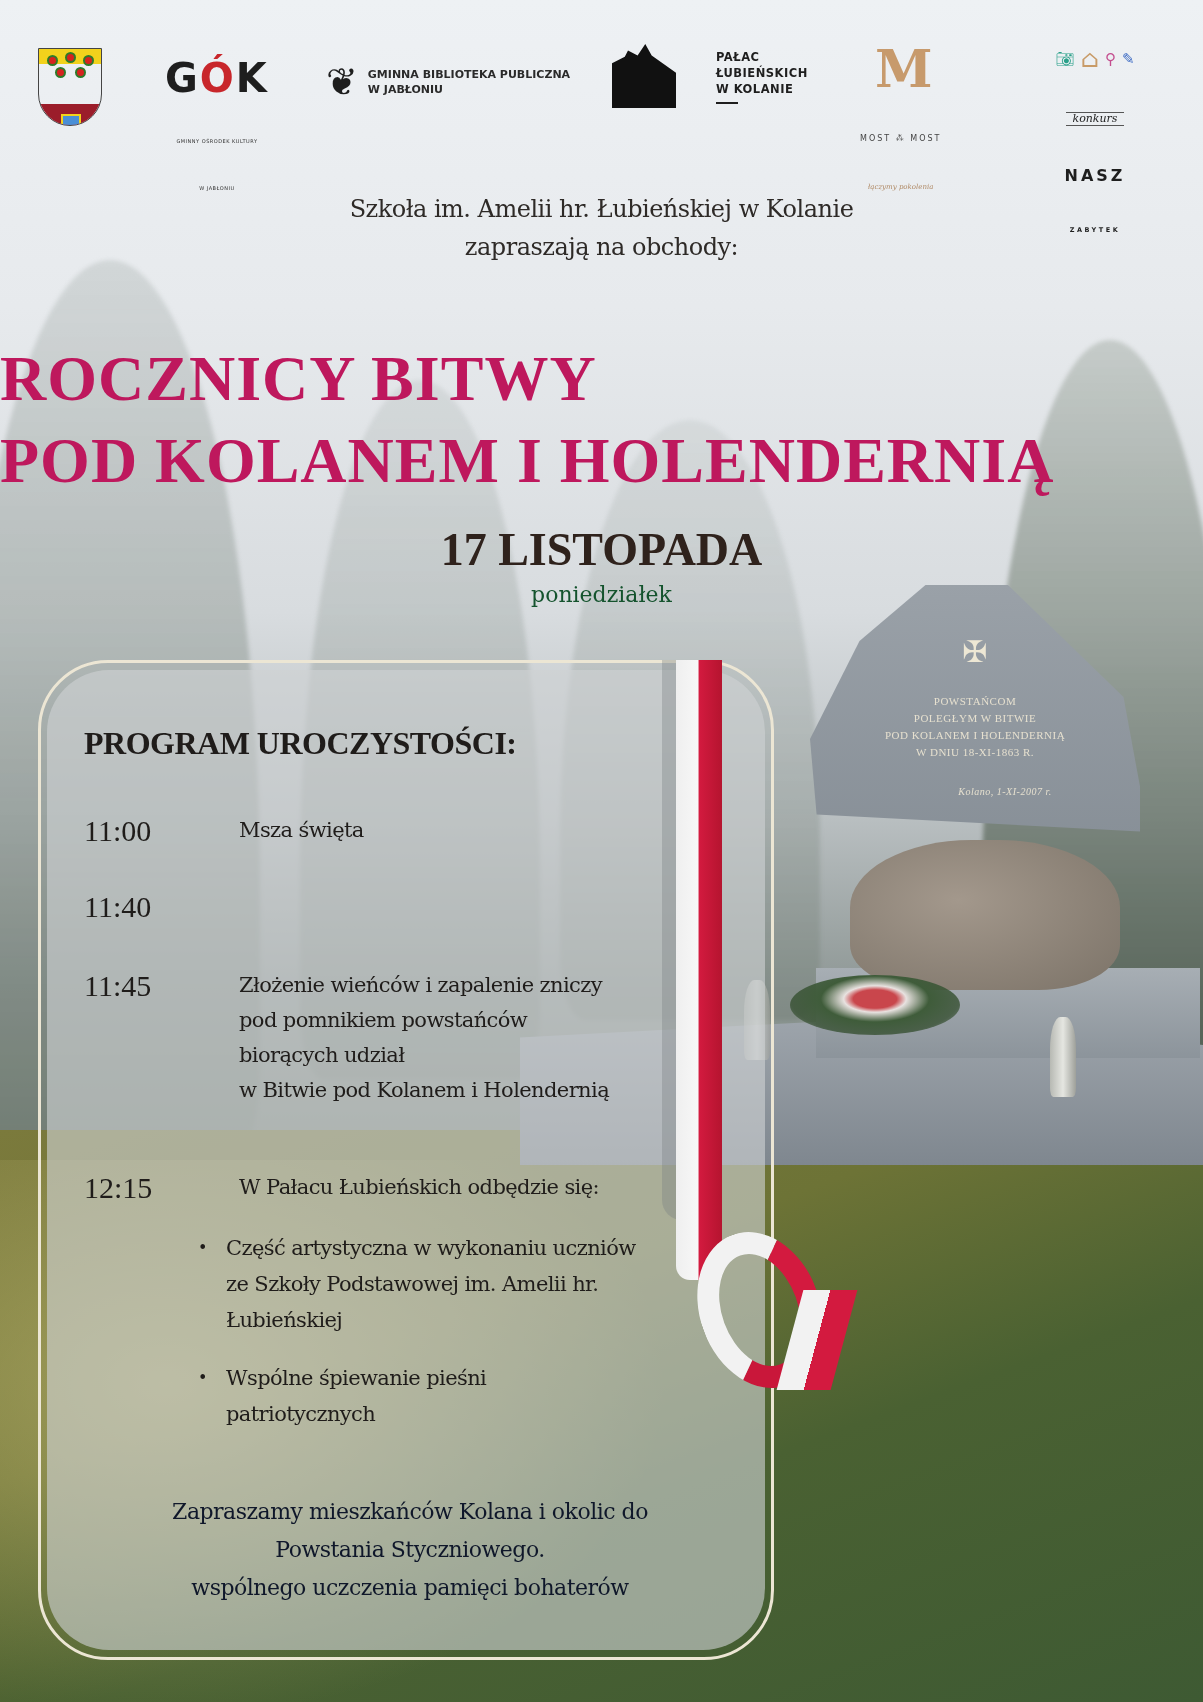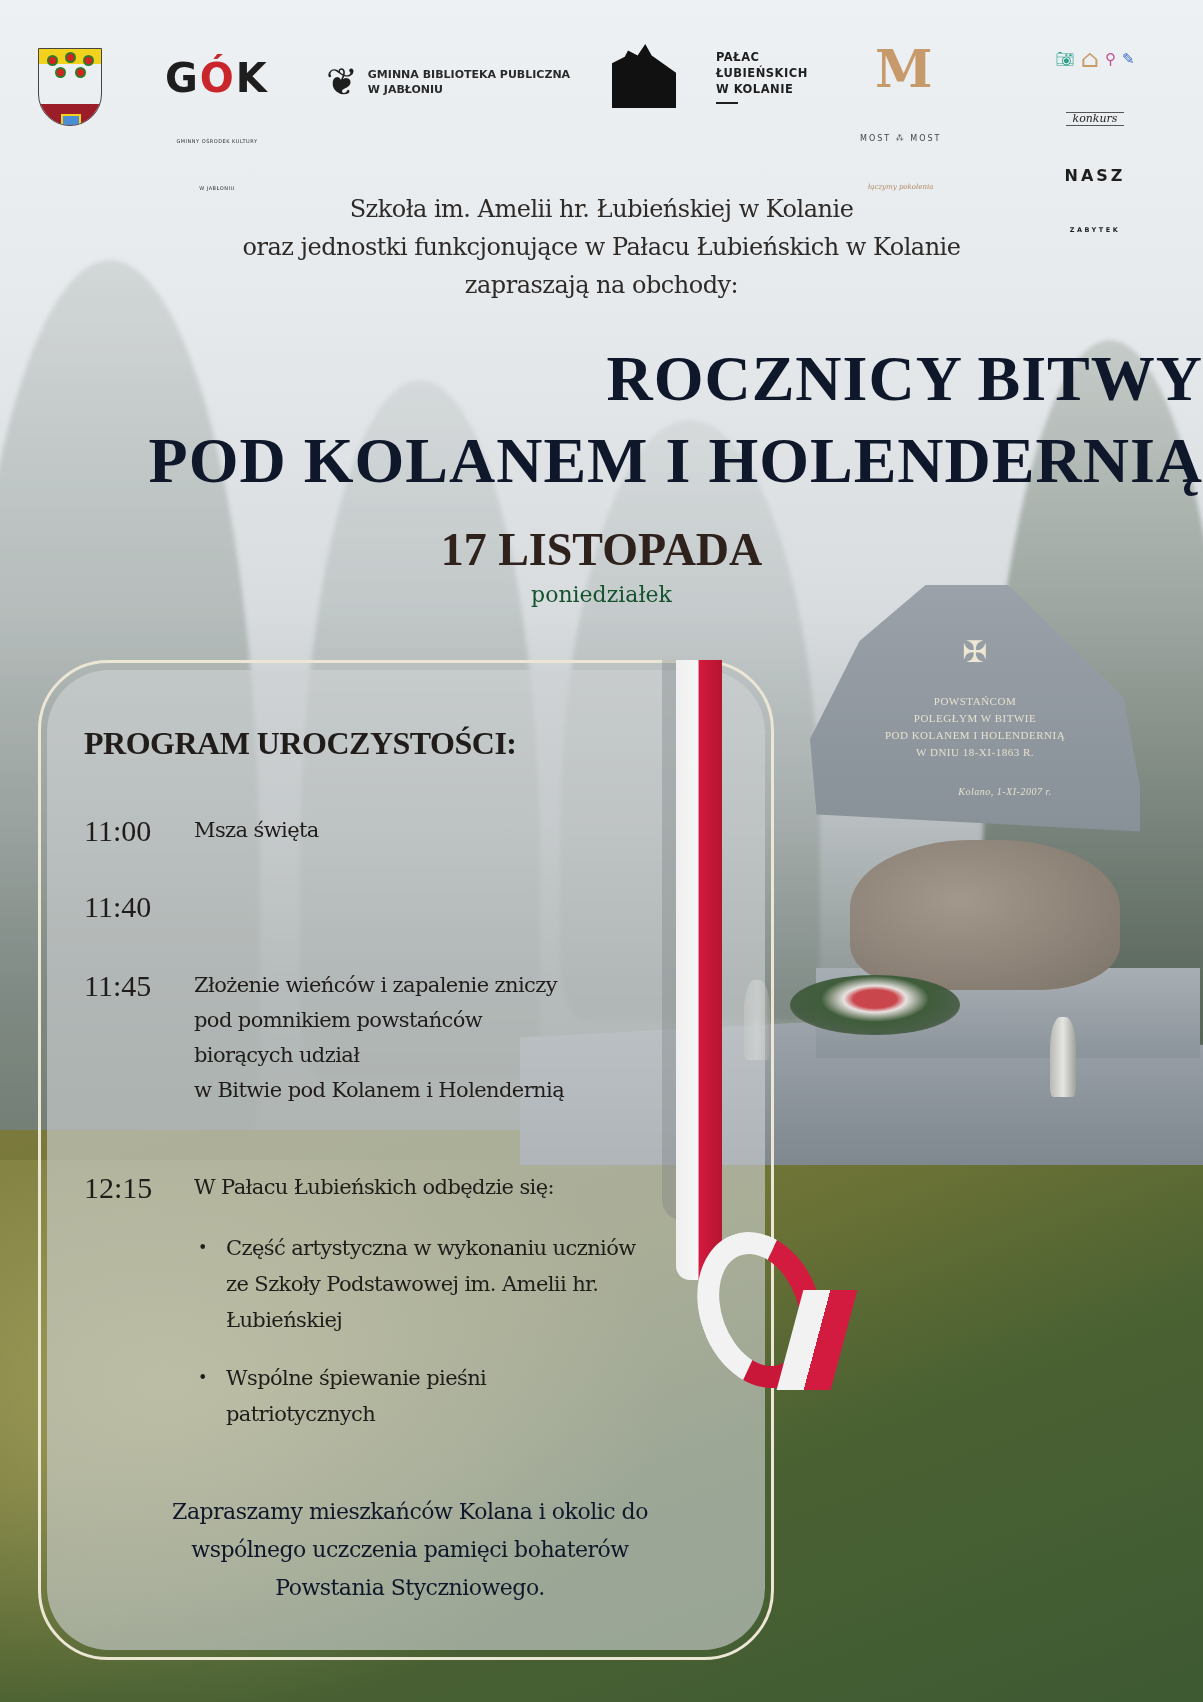--- a/index.html
+++ b/index.html
@@ -113,23 +113,23 @@
   .nasz .n { font-family: "DejaVu Sans", sans-serif; font-weight: bold; font-size: 16px; letter-spacing: 3px; line-height: 20px; color: #1e1e1e; }
   .nasz .z { font-family: "DejaVu Sans", sans-serif; font-weight: bold; font-size: 6.5px; letter-spacing: 2.5px; color: #1e1e1e; }
 
   
   .intro {
     position: absolute; left: 0; top: 190px; width: 1203px; text-align: center;
     font-family: "DejaVu Serif", serif; font-size: 24px; line-height: 38px; color: #2e2a27;
     letter-spacing: -0.5px;
   }
   .title {
-    position: absolute; left: 0; top: 338px; width: 1203px; text-align: right;
+    position: absolute; left: 0; top: 338px; width: 1203px; text-align: left;
     font-family: "Liberation Serif", serif; font-weight: bold; font-size: 64px; line-height: 82px;
-    color: #0f172a; letter-spacing: 1px;
+    color: #be185d; letter-spacing: 1px;
   }
   .date {
     position: absolute; left: 0; top: 525px; width: 1203px; text-align: center;
     font-family: "Liberation Serif", serif; font-weight: bold; font-size: 46px; line-height: 50px; color: #2f221c;
   }
   .weekday {
     position: absolute; left: 0; top: 580px; width: 1203px; text-align: center;
     font-family: "DejaVu Serif", serif; font-size: 22px; line-height: 30px; color: #14532d;
   }
 
@@ -160,21 +160,21 @@
     position: absolute; left: 790px; top: 1290px; width: 54px; height: 100px;
     background: linear-gradient(90deg, #f2f2f2 50%, #d31a3f 50%);
     transform: skewX(-15deg);
   }
 
   .program-heading {
     position: absolute; left: 84px; top: 725px;
     font-family: "Liberation Serif", serif; font-weight: bold; font-size: 32px; line-height: 36px;
     color: #1f1c1a; letter-spacing: -0.5px;
   }
-  .prog-item { position: absolute; left: 84px; display: flex; }
+  .prog-item { position: absolute; left: 84px; display: flex; gap: 45px; }
   .prog-time {
     width: 110px; font-family: "Liberation Serif", serif; font-size: 30px; line-height: 36px; color: #1f1c1a;
   }
   .prog-desc {
     font-family: "DejaVu Serif", serif; font-size: 21px; line-height: 35px; color: #1f1c1a; letter-spacing: -0.6px;
     white-space: pre-line; padding-top: 0;
   }
   .prog-bullets { position: absolute; left: 194px; list-style: none; }
   .prog-bullets li {
     position: relative; padding-left: 32px; font-family: "DejaVu Serif", serif; font-size: 21px;
@@ -267,21 +267,20 @@
       <span class="pen">✎</span>
     </div>
     <div class="konk">konkurs</div>
     <div class="n">NASZ</div>
     <div class="z">ZABYTEK</div>
   </div>
 </div>
 
 <div class="intro">
   <div>Szkoła im. Amelii hr. Łubieńskiej w Kolanie</div>
-  <div>oraz jednostki funkcjonujące w Pałacu Łubieńskich w Kolanie</div>
   <div>zapraszają na obchody:</div>
 </div>
 
 <div class="title">
   <div>ROCZNICY BITWY</div>
   <div>POD KOLANEM I HOLENDERNIĄ</div>
 </div>
 
 <div class="date">17 LISTOPADA</div>
 <div class="weekday">poniedziałek</div>
@@ -321,15 +320,15 @@
 <ul class="prog-bullets" style="top:1230px">
   <li><span class="dot">•</span><span>Część artystyczna w wykonaniu uczniów
 ze Szkoły Podstawowej im. Amelii hr.
 Łubieńskiej</span></li>
   <li><span class="dot">•</span><span>Wspólne śpiewanie pieśni
 patriotycznych</span></li>
 </ul>
 
 <div class="closing">
   <div>Zapraszamy mieszkańców Kolana i okolic do</div>
+  <div>Powstania Styczniowego.</div>
   <div>wspólnego uczczenia pamięci bohaterów</div>
-  <div>Powstania Styczniowego.</div>
 </div>
 
 </body></html>

